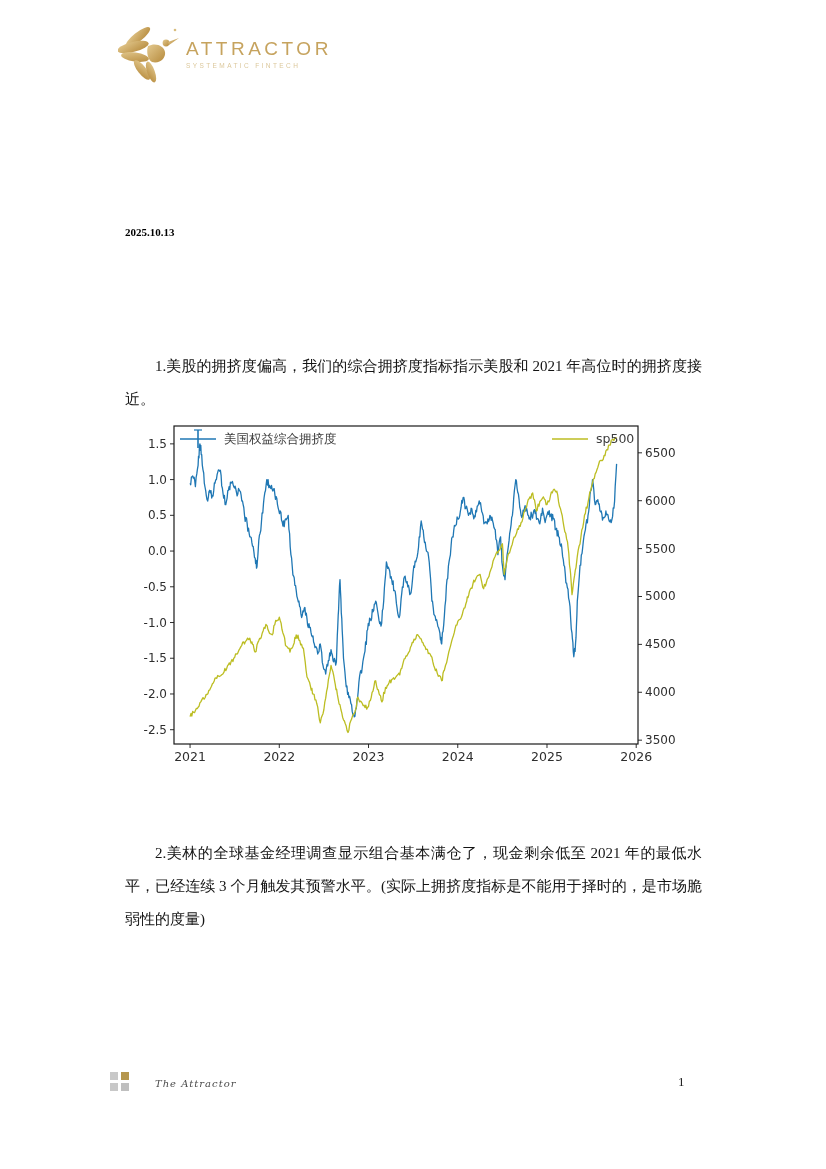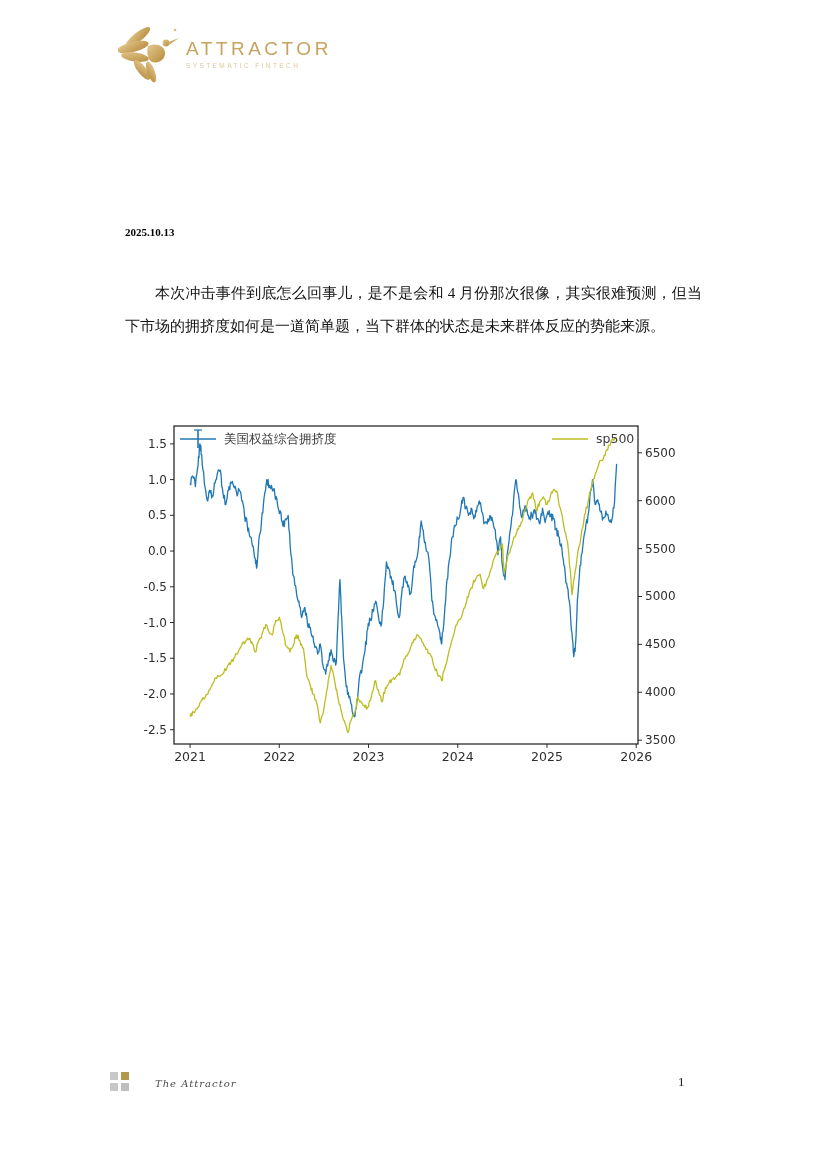--- a/index.html
+++ b/index.html
@@ -58,21 +58,22 @@
         <circle cx="57" cy="8" r="1.3" fill="#d9bd7e"></circle>
       </g>
     </svg>
     <div id="brand-text">
       <div id="brand-name">ATTRACTOR</div>
       <div id="brand-sub">SYSTEMATIC FINTECH</div>
     </div>
   </div>
 
   <div id="date">2025.10.13</div>
-  <p class="para" id="para-1">本次冲击事件到底怎么回事儿，是不是会和 4 月份那次很像，其实很难预测，但当下市场的拥挤度如何是一道简单题，当下群体的状态是未来群体反应的势能来源。</p>
+  <p class="para" id="para-2">1.美股的拥挤度偏高，我们的综合拥挤度指标指示美股和 2021 年高位时的拥挤度接近。</p>
+  <p class="para" id="para-3">2.美林的全球基金经理调查显示组合基本满仓了，现金剩余低至 2021 年的最低水平，已经连续 3 个月触发其预警水平。(实际上拥挤度指标是不能用于择时的，是市场脆弱性的度量)</p>
 
   <div id="figure">
     <svg id="chart-svg" width="560" height="368" viewBox="0 0 560 368">
         <line x1="32" y1="31.865168539325843" x2="36" y2="31.865168539325843" stroke="#2e2e2e" stroke-width="1"></line>
         <text x="29" y="35.86516853932584" text-anchor="end" font-size="12" fill="#2e2e2e" font-family="&quot;DejaVu Sans&quot;,&quot;Liberation Sans&quot;,sans-serif">1.5</text>
         <line x1="32" y1="67.59550561797752" x2="36" y2="67.59550561797752" stroke="#2e2e2e" stroke-width="1"></line>
         <text x="29" y="71.59550561797752" text-anchor="end" font-size="12" fill="#2e2e2e" font-family="&quot;DejaVu Sans&quot;,&quot;Liberation Sans&quot;,sans-serif">1.0</text>
         <line x1="32" y1="103.32584269662921" x2="36" y2="103.32584269662921" stroke="#2e2e2e" stroke-width="1"></line>
         <text x="29" y="107.32584269662921" text-anchor="end" font-size="12" fill="#2e2e2e" font-family="&quot;DejaVu Sans&quot;,&quot;Liberation Sans&quot;,sans-serif">0.5</text>
         <line x1="32" y1="139.0561797752809" x2="36" y2="139.0561797752809" stroke="#2e2e2e" stroke-width="1"></line>

